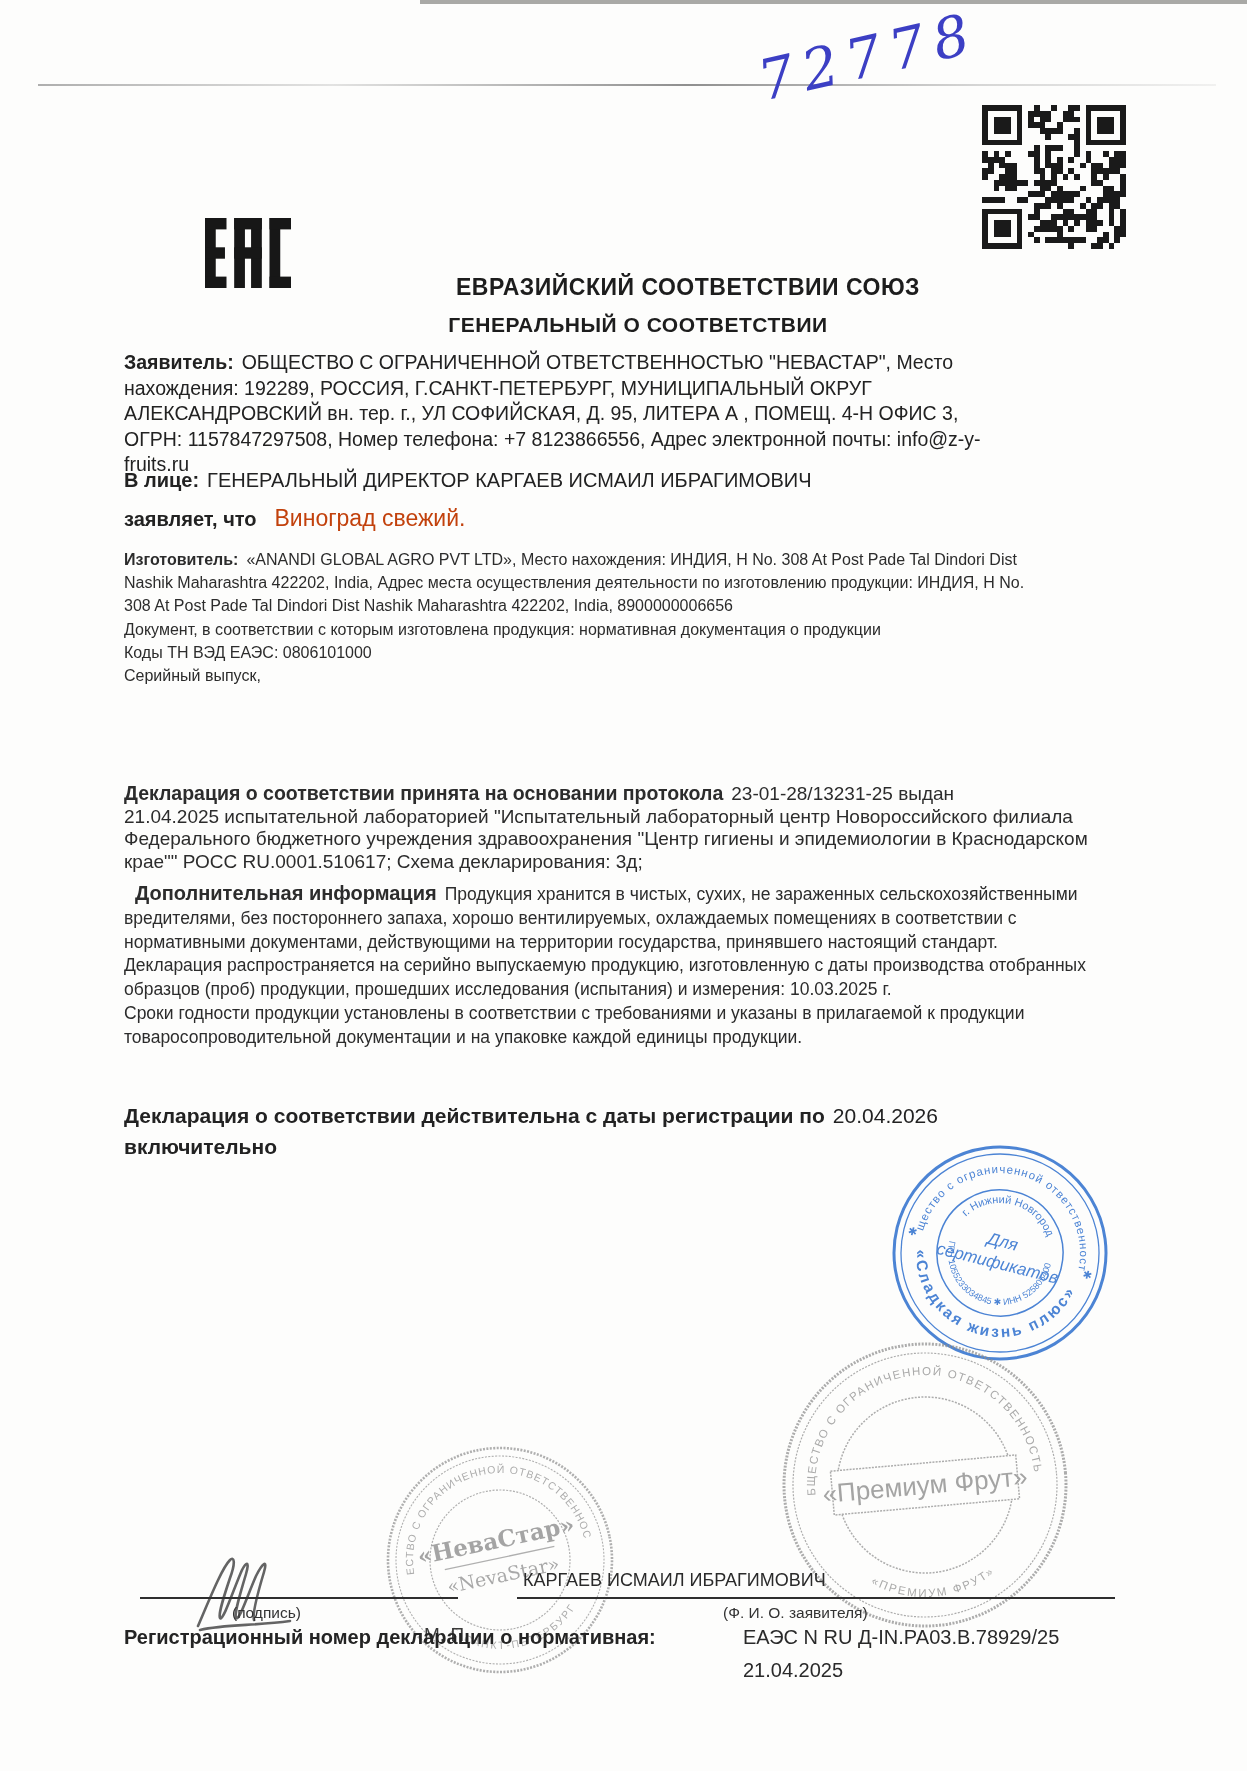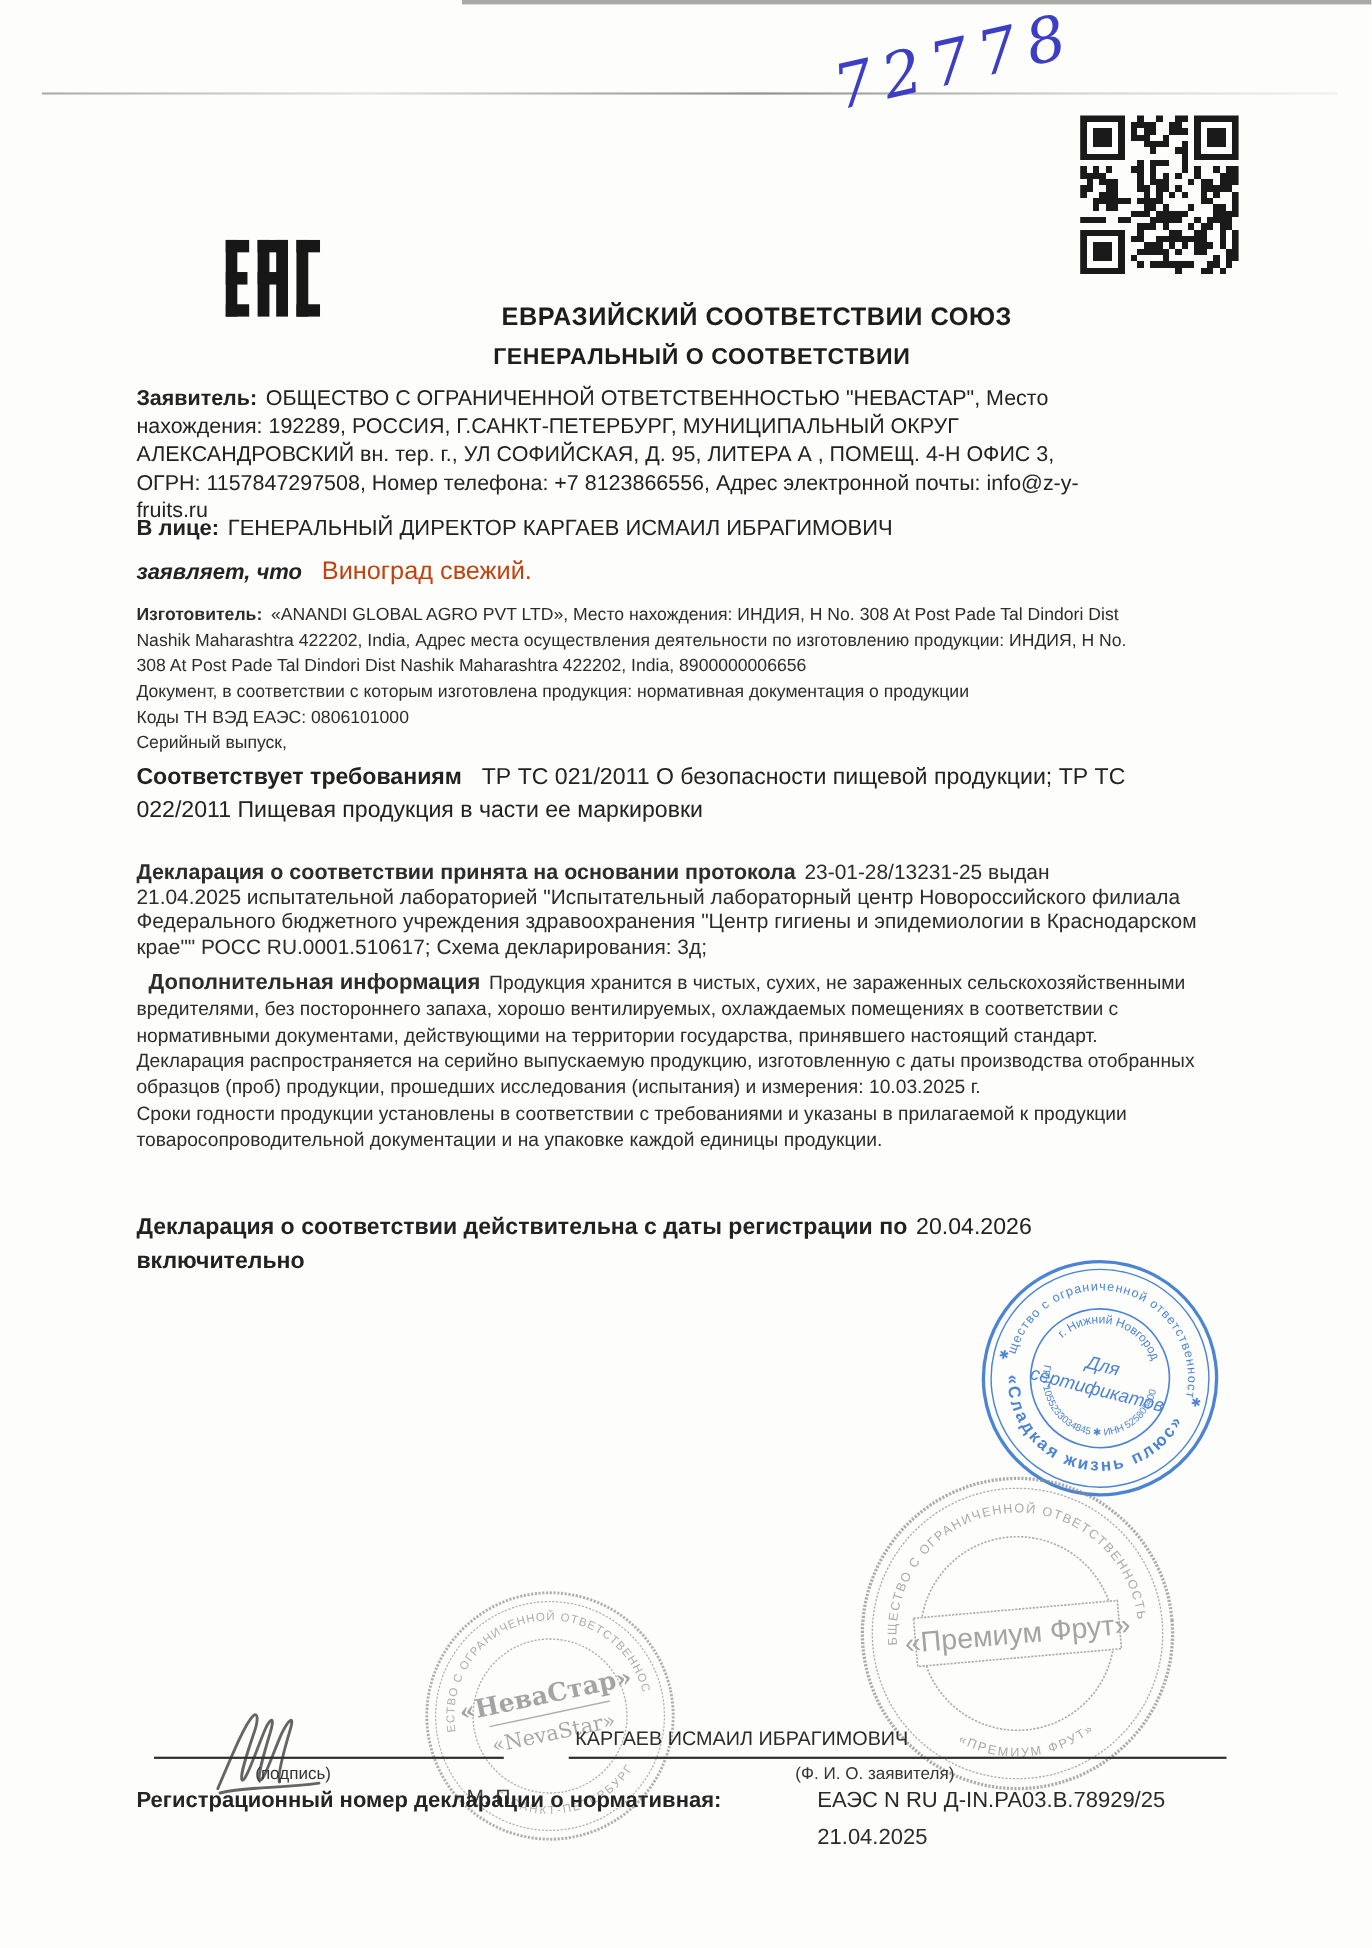--- a/index.html
+++ b/index.html
@@ -19,21 +19,21 @@
   #handwritten{left:756px;top:20px;width:260px;font-family:"DejaVu Serif",serif;
      font-style:italic;font-size:56px;letter-spacing:9px;color:#3c3fc4;
      transform:rotate(-13deg);transform-origin:center;}
 
   #union-title{left:188px;top:274px;width:1000px;text-align:center;font-size:23px;font-weight:bold;letter-spacing:.5px;color:#1d1d1d;}
   #doc-title{left:138px;top:313px;width:1000px;text-align:center;font-size:21px;font-weight:bold;letter-spacing:.5px;color:#1d1d1d;}
 
   #applicant{left:124px;top:350px;width:1060px;font-size:19.5px;line-height:25.5px;}
   #in-person{left:124px;top:469px;width:1060px;font-size:20px;}
   #declares{left:124px;top:505px;width:1060px;}
-  #declares .lab{font-size:20px;font-weight:bold;font-style:italic;}
+  #declares .lab{font-size:20px;font-weight:bold;}
   #declares .val{font-size:23px;color:#c2410c;}
   #manufacturer{left:124px;top:548px;width:1075px;font-size:16px;line-height:23.2px;color:#2c2c2c;}
   #complies{left:124px;top:692px;width:1060px;font-size:21px;line-height:29.5px;}
   #basis{left:124px;top:782px;width:1075px;font-size:19px;line-height:22.6px;color:#2c2c2c;}
   #basis .lab{font-size:19.5px;}
   #additional{left:124px;top:882px;width:1085px;font-size:17.5px;line-height:23.8px;color:#2c2c2c;}
   #additional .lab{font-size:20px;margin-left:11px;}
   #validity{left:124px;top:1100px;width:1000px;font-size:21px;line-height:31px;font-weight:bold;}
   #validity .date{font-weight:normal;}
 
@@ -327,22 +327,20 @@
 
   <div class="abs" id="declares"><span class="lab lblgap-wide">заявляет, что</span><span class="val">Виноград свежий.</span></div>
 
   <div class="abs para" id="manufacturer"><span class="b lblgap">Изготовитель:</span><span>«ANANDI GLOBAL AGRO PVT LTD», Место нахождения: ИНДИЯ, H No. 308 At Post Pade Tal Dindori Dist
 Nashik Maharashtra 422202, India, Адрес места осуществления деятельности по изготовлению продукции: ИНДИЯ, H No.
 308 At Post Pade Tal Dindori Dist Nashik Maharashtra 422202, India, 8900000006656
 Документ, в соответствии с которым изготовлена продукция: нормативная документация о продукции
 Коды ТН ВЭД ЕАЭС: 0806101000
 Серийный выпуск,</span></div>
 
-  <div class="abs para" id="complies"><span class="b lblgap-wide">Соответствует требованиям</span><span>ТР ТС 021/2011 О безопасности пищевой продукции; ТР ТС
-022/2011 Пищевая продукция в части ее маркировки</span></div>
 
   <div class="abs para" id="basis"><span class="b lab lblgap">Декларация о соответствии принята на основании протокола</span><span>23-01-28/13231-25 выдан
 21.04.2025  испытательной лабораторией "Испытательный лабораторный центр Новороссийского филиала
 Федерального бюджетного учреждения здравоохранения "Центр гигиены и эпидемиологии в Краснодарском
 крае"" РОСС RU.0001.510617; Схема декларирования: 3д;</span></div>
 
   <div class="abs para" id="additional"><span class="b lab lblgap">Дополнительная информация</span><span>Продукция хранится в чистых, сухих, не зараженных сельскохозяйственными
 вредителями, без постороннего запаха, хорошо вентилируемых, охлаждаемых помещениях в соответствии с
 нормативными документами, действующими на территории государства, принявшего настоящий стандарт.
 Декларация распространяется на серийно выпускаемую продукцию, изготовленную с даты производства отобранных

